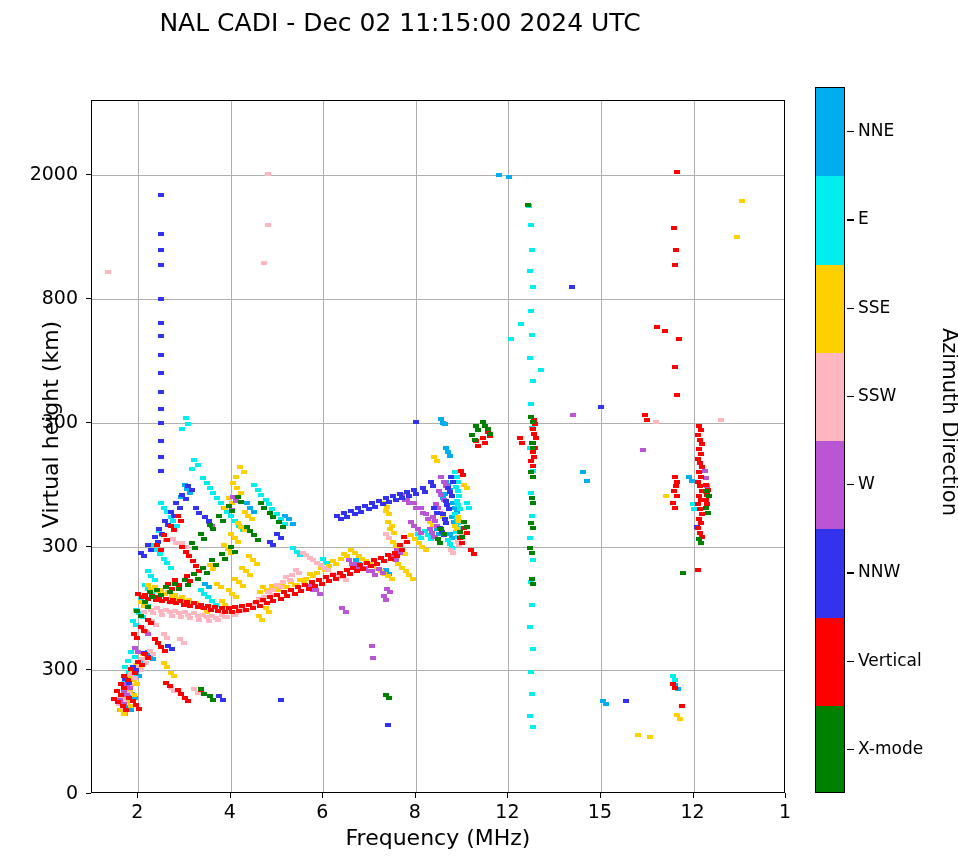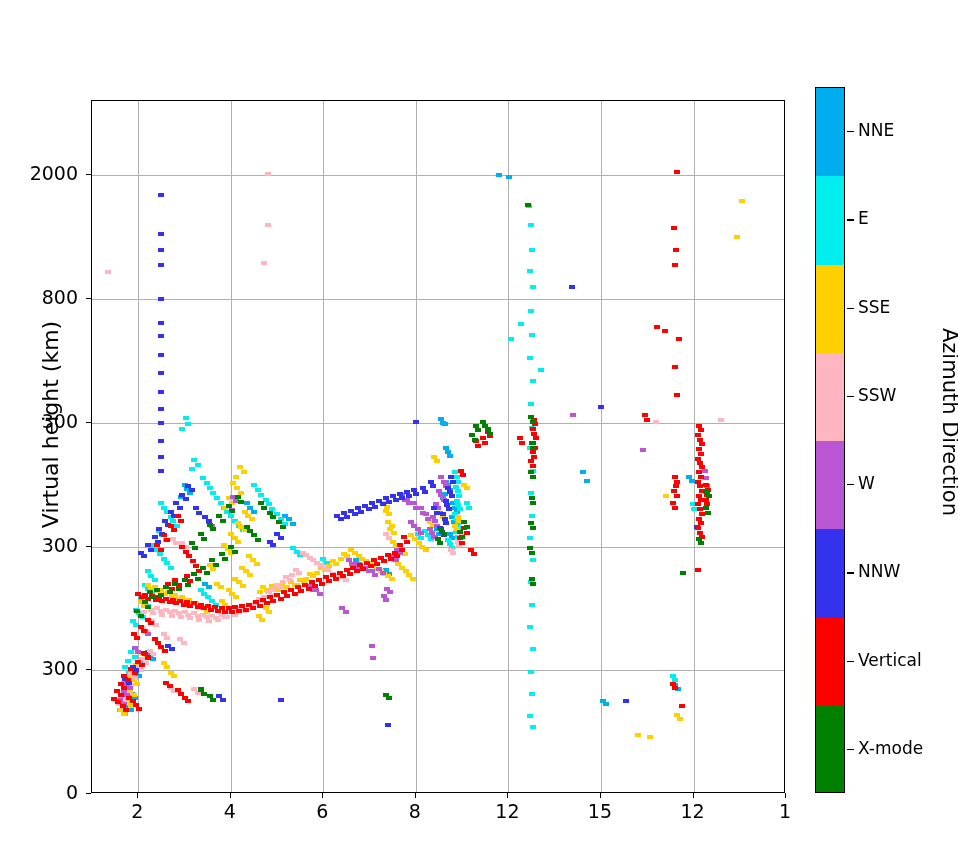--- a/index.html
+++ b/index.html
@@ -50,20 +50,21 @@
   #colorbar-title{
     position:absolute;left:700px;top:410px;width:500px;text-align:center;
     font-size:21px;color:#000;transform:rotate(90deg);transform-origin:center center;
   }
 </style>
 </head>
 <body>
 
 <div id="root">
 
+  <div id="chart-title">NAL CADI - Dec 02 11:15:00 2024 UTC</div>
 
   <div id="plot-area">
     <div id="grid-layer">
         <div class="gl-v" style="left: 46.3px;"></div>
         <div class="gl-v" style="left: 138.8px;"></div>
         <div class="gl-v" style="left: 231.3px;"></div>
         <div class="gl-v" style="left: 323.9px;"></div>
         <div class="gl-v" style="left: 416.4px;"></div>
         <div class="gl-v" style="left: 508.9px;"></div>
         <div class="gl-v" style="left: 601.5px;"></div>
@@ -1066,20 +1067,21 @@
       <div class="tick-y" style="top: 545.5px;"></div>
       <div class="ylab" style="top: 533.5px;">300</div>
       <div class="tick-y" style="top: 421.8px;"></div>
       <div class="ylab" style="top: 409.8px;">300</div>
       <div class="tick-y" style="top: 298px;"></div>
       <div class="ylab" style="top: 286px;">800</div>
       <div class="tick-y" style="top: 174.3px;"></div>
       <div class="ylab" style="top: 162.3px;">2000</div>
     </div>
 
+  <div id="xaxis-title">Frequency (MHz)</div>
   <div id="yaxis-title">Virtual height (km)</div>
 
   <div id="colorbar">
       <div class="cb-seg" style="height: 88.25px; background: rgb(0, 174, 239);"></div>
       <div class="cb-seg" style="height: 88.25px; background: rgb(0, 238, 238);"></div>
       <div class="cb-seg" style="height: 88.25px; background: rgb(255, 208, 0);"></div>
       <div class="cb-seg" style="height: 88.25px; background: rgb(255, 182, 193);"></div>
       <div class="cb-seg" style="height: 88.25px; background: rgb(186, 85, 211);"></div>
       <div class="cb-seg" style="height: 88.25px; background: rgb(51, 51, 238);"></div>
       <div class="cb-seg" style="height: 88.25px; background: rgb(255, 0, 0);"></div>

